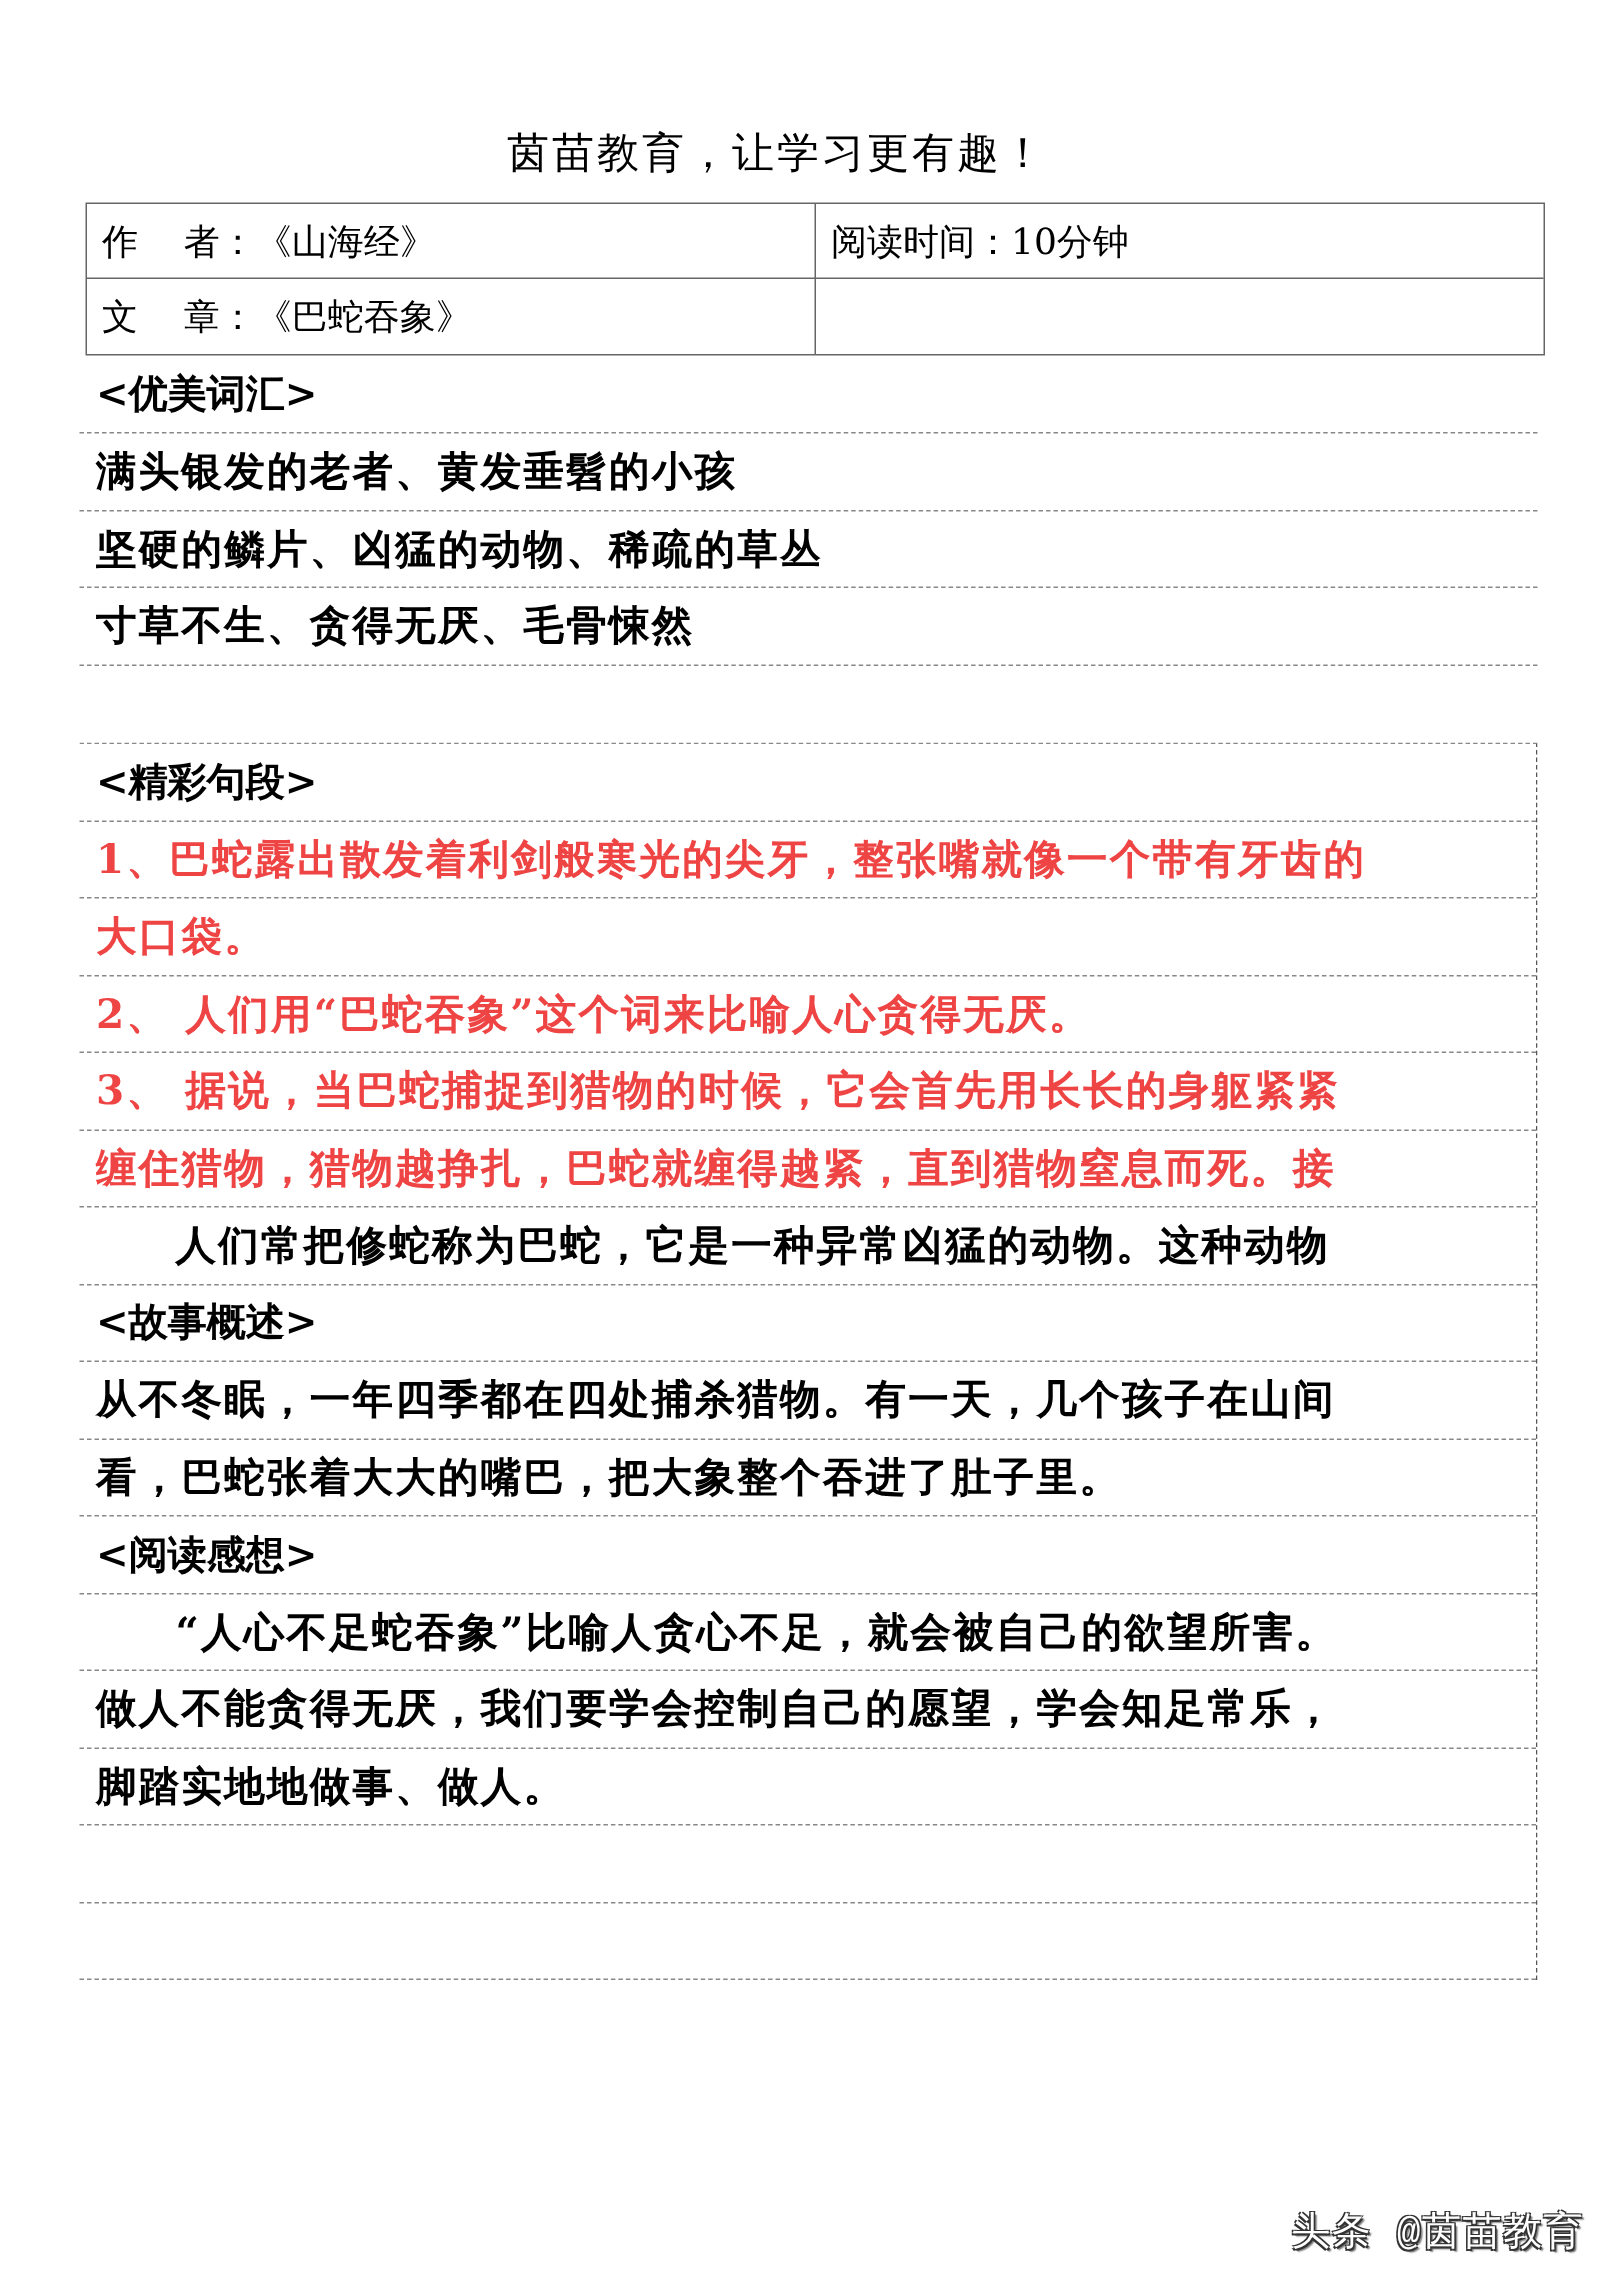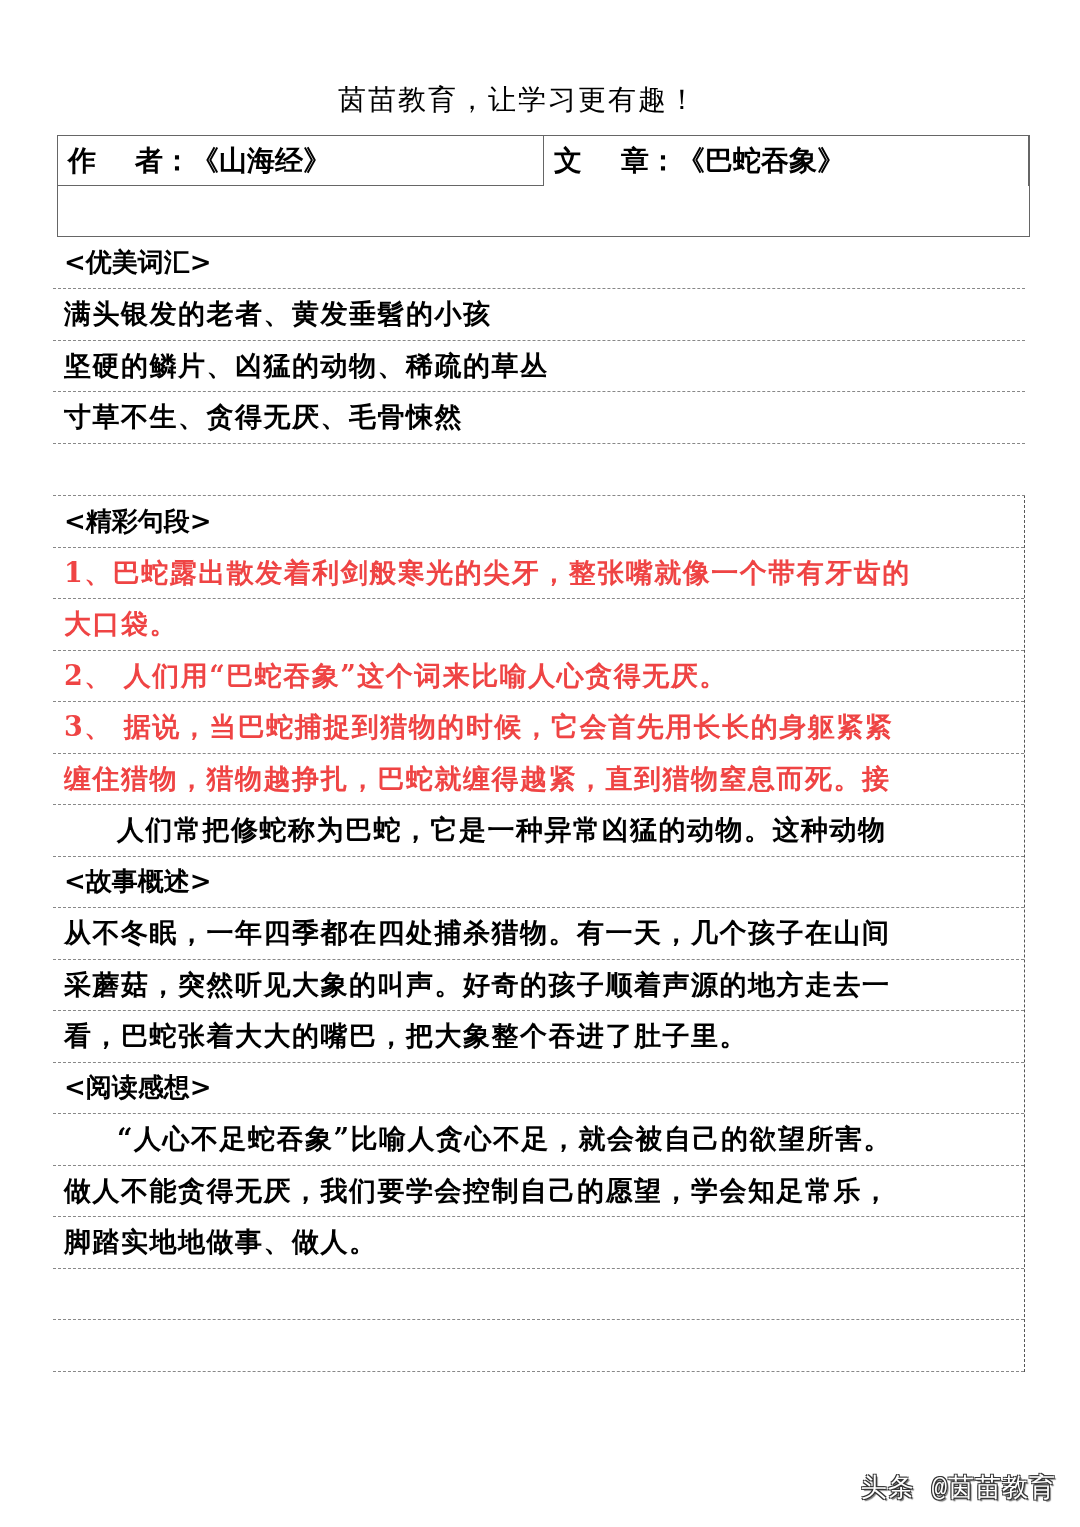--- a/index.html
+++ b/index.html
@@ -3,31 +3,31 @@
   <meta charset="utf-8">
   <style>
     html, body { margin: 0; padding: 0; background: #ffffff; }
     body {
       width: 1080px; height: 1527px; position: relative; overflow: hidden;
       font-family: "DejaVu Serif", "Liberation Serif", serif;
       color: #000;
     }
     .page-title {
       position: absolute; left: 0; width: 1036px; top: 82px;
-      text-align: center; font-size: 28px; letter-spacing: 2px; line-height: 40px; font-family: Liberation Mono, monospace;
+      text-align: center; font-size: 28px; letter-spacing: 2px; line-height: 40px;
     }
     .info-table {
       position: absolute; left: 57px; top: 135px; width: 973px; height: 102px;
       border: 1.5px solid #666; box-sizing: border-box;
       display: grid; grid-template-columns: 486px 1fr; grid-template-rows: 1fr 1fr;
     }
     .info-cell {
       border-right: 1.5px solid #666; border-bottom: 1.5px solid #666;
       display: flex; align-items: center; padding-left: 10px;
-      font-size: 28px; font-weight: bold; white-space: pre;
+      font-size: 24px; font-weight: normal; white-space: pre;
     }
     .info-cell.c2 { border-right: none; }
     .info-cell.r2 { border-bottom: none; text-align: right; }
     .section-one {
       position: absolute; left: 53px; top: 237px; width: 972px;
     }
     .section-two {
       position: absolute; left: 53px; top: 495px; width: 972px;
       border-top: 1.5px dashed #888; border-right: 1.5px dashed #555;
       box-sizing: border-box;
@@ -51,20 +51,21 @@
       letter-spacing: 1px;
     }
   </style>
 </head>
 <body>
 
 <div class="page-title">茵苗教育，让学习更有趣！</div>
 
 <div class="info-table">
   <div class="info-cell">作    者：《山海经》</div>
+  <div class="info-cell c2">阅读时间：10分钟</div>
   <div class="info-cell r2">文    章：《巴蛇吞象》</div>
   <div class="info-cell c2 r2"></div>
 </div>
 
 <div class="section-one">
   <div class="row heading-row first-heading">&lt;优美词汇&gt;</div>
   <div class="row">满头银发的老者、黄发垂髫的小孩</div>
   <div class="row">坚硬的鳞片、凶猛的动物、稀疏的草丛</div>
   <div class="row">寸草不生、贪得无厌、毛骨悚然</div>
 </div>
@@ -73,21 +74,20 @@
   <div class="row heading-row">&lt;精彩句段&gt;</div>
   <div class="row red">1、巴蛇露出散发着利剑般寒光的尖牙，整张嘴就像一个带有牙齿的</div>
   <div class="row red">大口袋。</div>
   <div class="row red">2、 人们用“巴蛇吞象”这个词来比喻人心贪得无厌。</div>
   <div class="row red">3、 据说，当巴蛇捕捉到猎物的时候，它会首先用长长的身躯紧紧</div>
   <div class="row red">缠住猎物，猎物越挣扎，巴蛇就缠得越紧，直到猎物窒息而死。接</div>
 
   <div class="row indent">人们常把修蛇称为巴蛇，它是一种异常凶猛的动物。这种动物</div>
   <div class="row heading-row">&lt;故事概述&gt;</div>
   <div class="row">从不冬眠，一年四季都在四处捕杀猎物。有一天，几个孩子在山间</div>
-  <div class="row">采蘑菇，突然听见大象的叫声。好奇的孩子顺着声源的地方走去一</div>
   <div class="row">看，巴蛇张着大大的嘴巴，把大象整个吞进了肚子里。</div>
 
   <div class="row heading-row">&lt;阅读感想&gt;</div>
   <div class="row indent">“人心不足蛇吞象”比喻人贪心不足，就会被自己的欲望所害。</div>
   <div class="row">做人不能贪得无厌，我们要学会控制自己的愿望，学会知足常乐，</div>
   <div class="row">脚踏实地地做事、做人。</div>
   <div class="row"></div>
   <div class="row"></div>
 </div>
 

